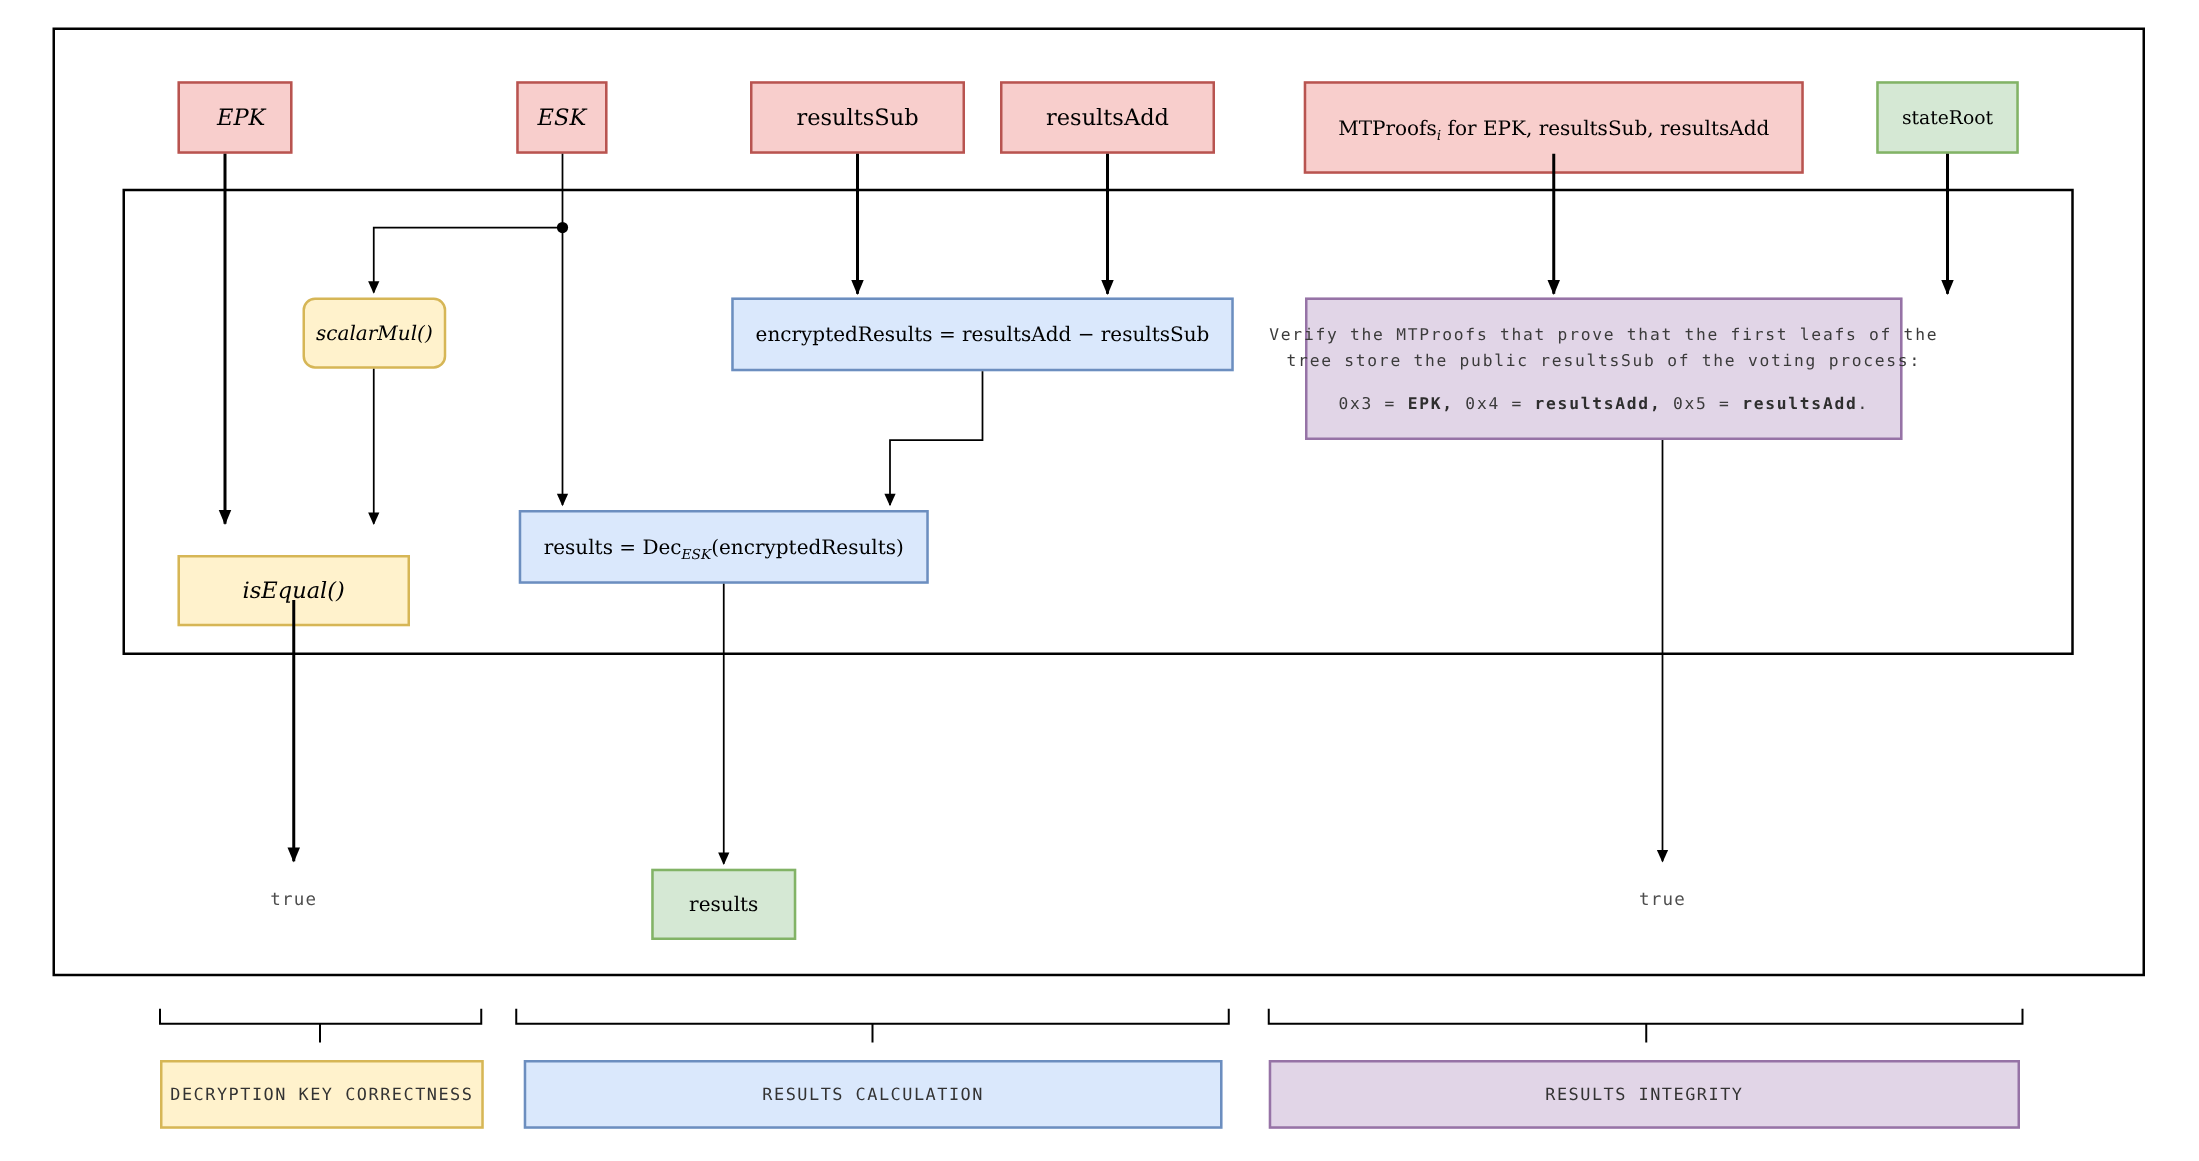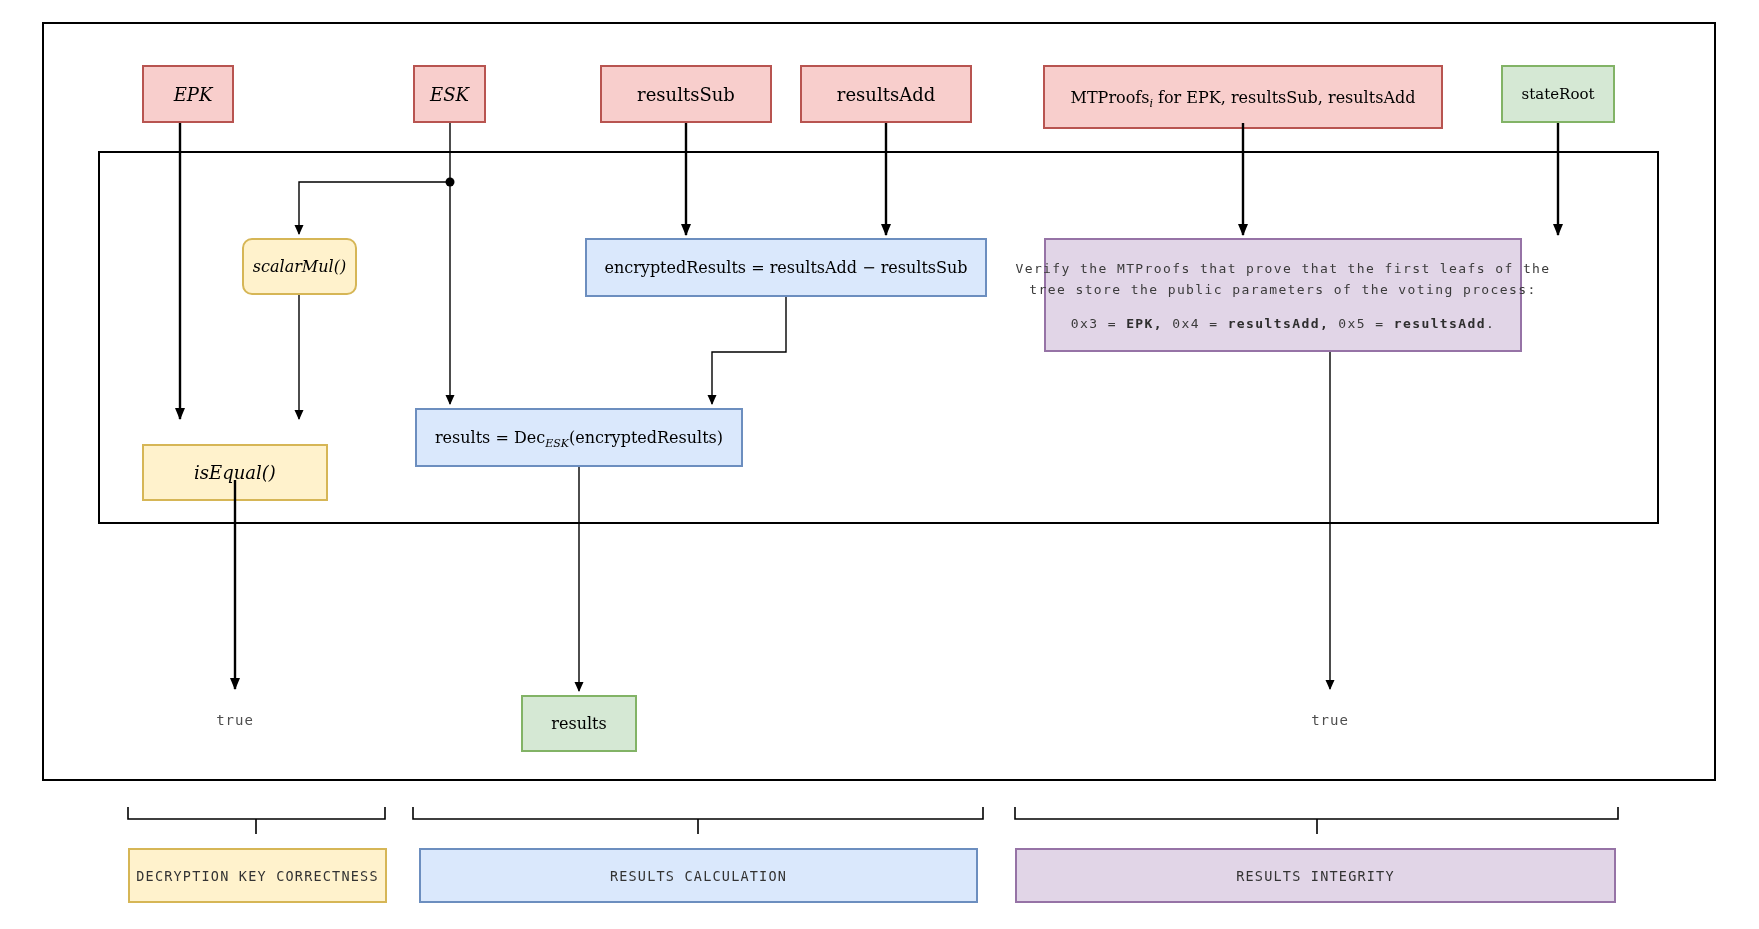--- a/index.html
+++ b/index.html
@@ -88,39 +88,39 @@
   </div>
 
   <div class="node red big" style="left:600px; top:65px; width:172px; height:58px;">
     <span>resultsSub</span>
   </div>
 
   <div class="node red big" style="left:800px; top:65px; width:172px; height:58px;">
     <span>resultsAdd</span>
   </div>
 
-  <div class="node red" style="left:1043px; top:65px; width:400px; height:64px;">
+  <div class="node red" style="left:1043px; top:65px; width:400px; height:74px;">
     <span><span>MTProofs</span><sub>i</sub><span> for EPK, resultsSub, resultsAdd</span></span>
   </div>
 
   <div class="node green" style="left:1501px; top:65px; width:114px; height:58px; font-size:15px;">
     <span>stateRoot</span>
   </div>
 
   <div class="node yellow it" style="left:242px; top:238px; width:115px; height:57px;border-radius:10px;">
     <span>scalarMul()</span>
   </div>
 
   <div class="node blue" style="left:585px; top:238px; width:402px; height:59px;align-items:center;">
     <span>encryptedResults = resultsAdd − resultsSub</span>
   </div>
 
   <div class="node purple verify-box" style="left:1044px; top:238px; width:478px; height:114px;">
     <div class="vline">Verify the MTProofs that prove that the first leafs of the</div>
-    <div class="vline">tree store the public parameters of the voting process:</div>
+    <div class="vline">tree store the public resultsSub of the voting process:</div>
     <div class="veq"><span>0x3 = </span><b>EPK,</b><span> 0x4 = </span><b>resultsAdd,</b><span> 0x5 = </span><b>resultsAdd</b><span>.</span></div>
   </div>
 
   <div class="node yellow it big" style="left:142px; top:444px; width:186px; height:57px;">
     <span>isEqual()</span>
   </div>
 
   <div class="node blue" style="left:415px; top:408px; width:328px; height:59px;">
     <span><span>results = Dec</span><sub>ESK</sub><span>(encryptedResults)</span></span>
   </div>

